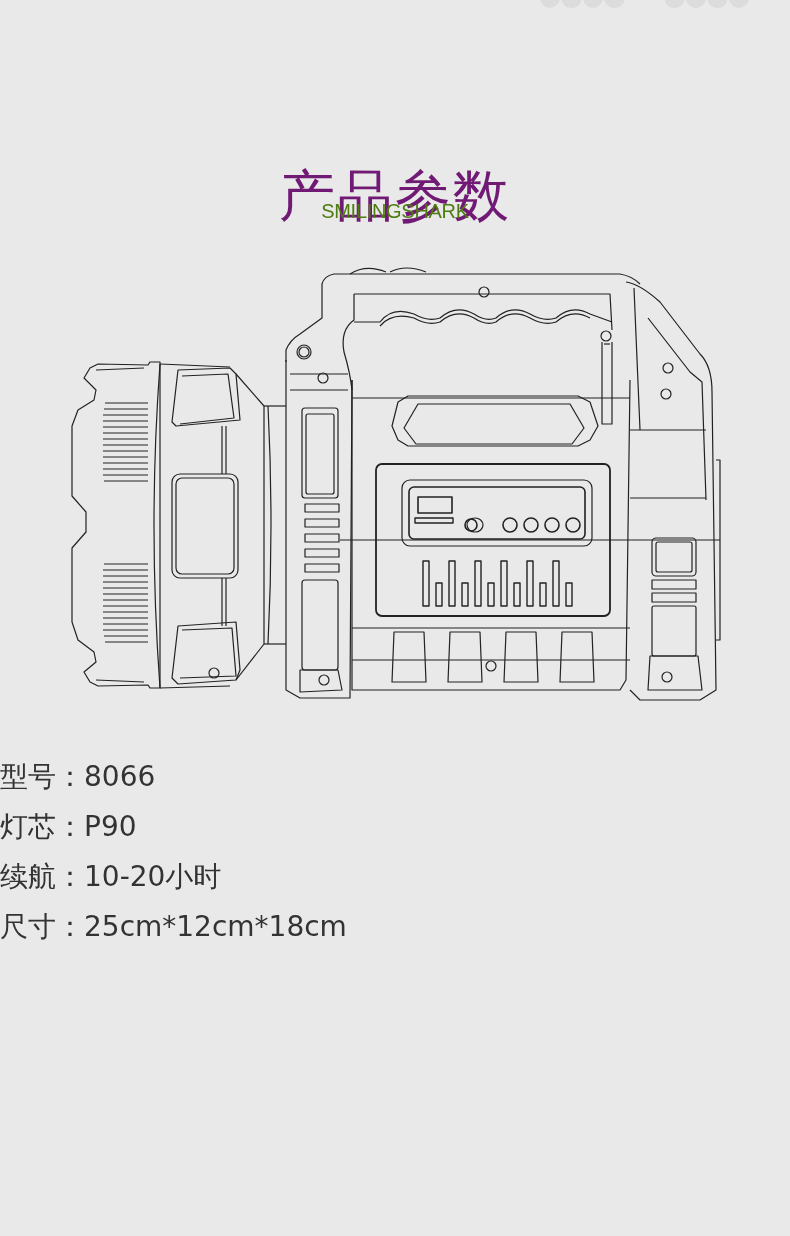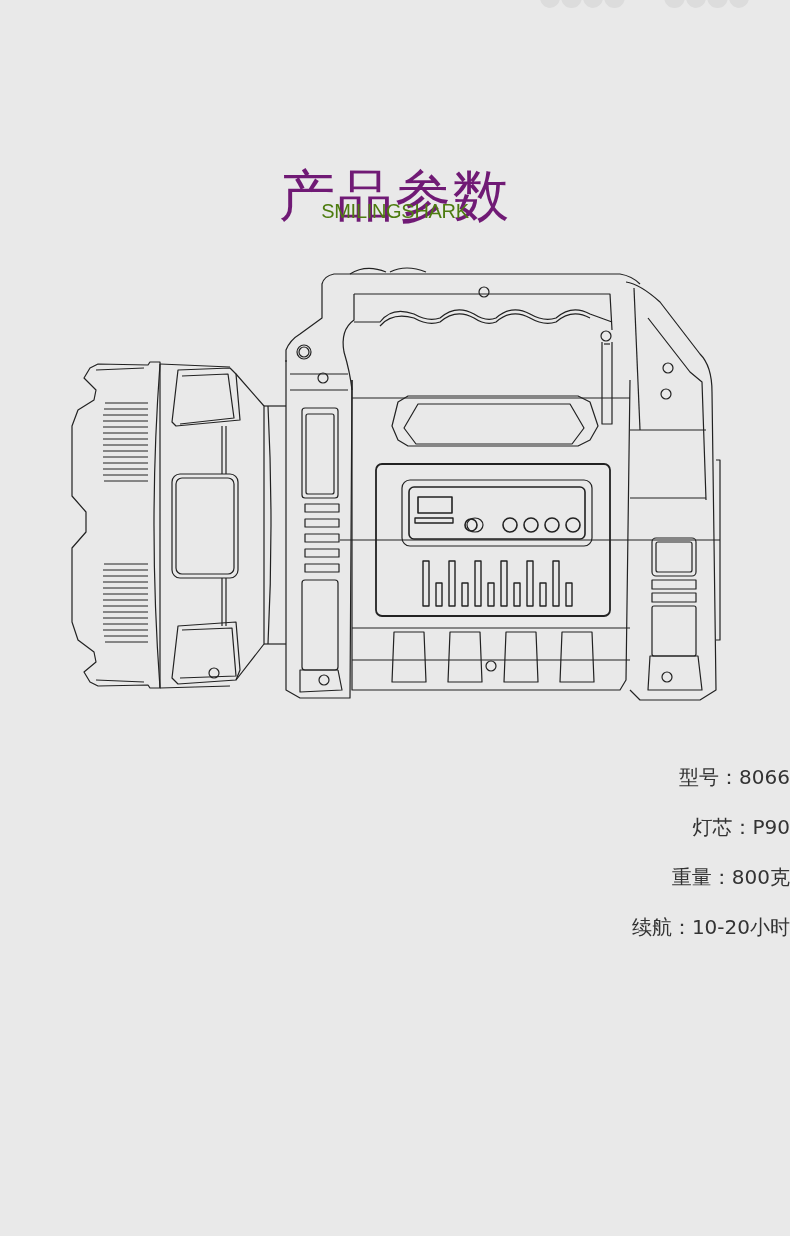--- a/index.html
+++ b/index.html
@@ -69,22 +69,22 @@
       top: 752px;
       left: 0;
       width: 790px;
       margin: 0;
       padding: 0;
       list-style: none;
     }
     .spec-row {
       height: 50px;
       line-height: 50px;
-      text-align: right;
-      font-size: 20px;
+      text-align: left;
+      font-size: 28px;
       color: #333333;
       white-space: nowrap;
     }
     .spec-label, .spec-sep, .spec-value { display: inline; }
   </style>
 </head>
 <body>
 
 <div class="top-deco">
   <span></span>
@@ -273,18 +273,18 @@
 </svg>
 
 <ul class="specs">
   <li class="spec-row">
     <span class="spec-label">型号</span><span class="spec-sep">：</span><span class="spec-value">8066</span>
   </li>
   <li class="spec-row">
     <span class="spec-label">灯芯</span><span class="spec-sep">：</span><span class="spec-value">P90</span>
   </li>
   <li class="spec-row">
-    <span class="spec-label">重量</span><span class="spec-sep">：</span><span class="spec-value">800克</span>
-  </li>
-  <li class="spec-row">
     <span class="spec-label">续航</span><span class="spec-sep">：</span><span class="spec-value">10-20小时</span>
   </li>
+  <li class="spec-row">
+    <span class="spec-label">尺寸</span><span class="spec-sep">：</span><span class="spec-value">25cm*12cm*18cm</span>
+  </li>
 </ul>
 
 </body></html>

